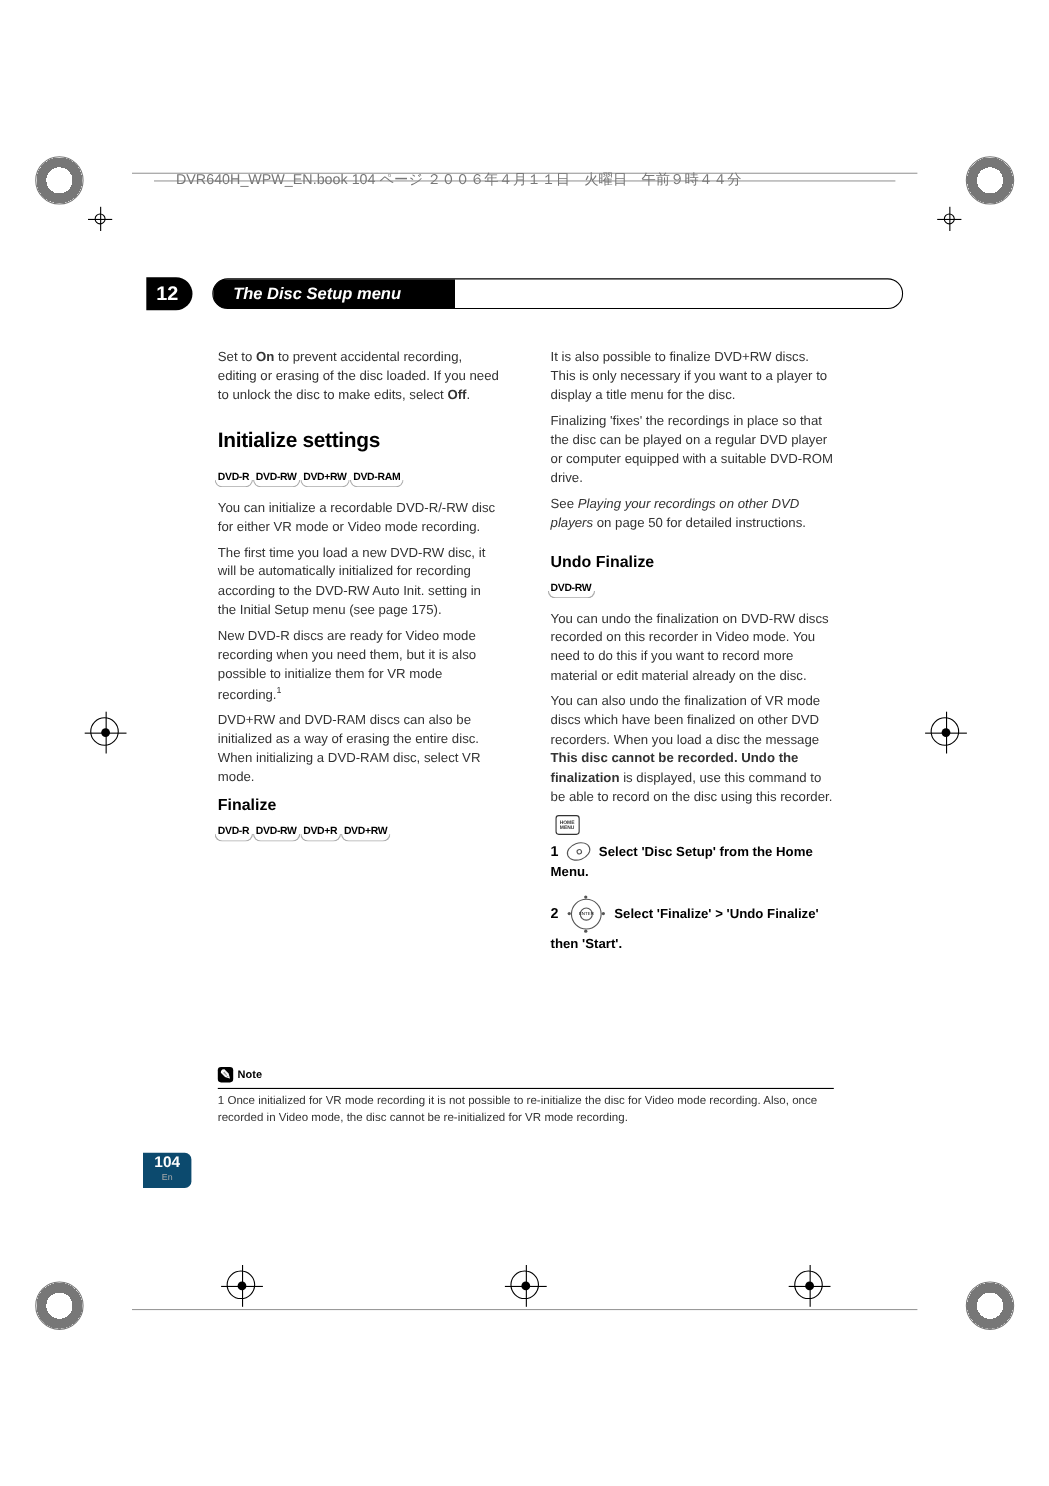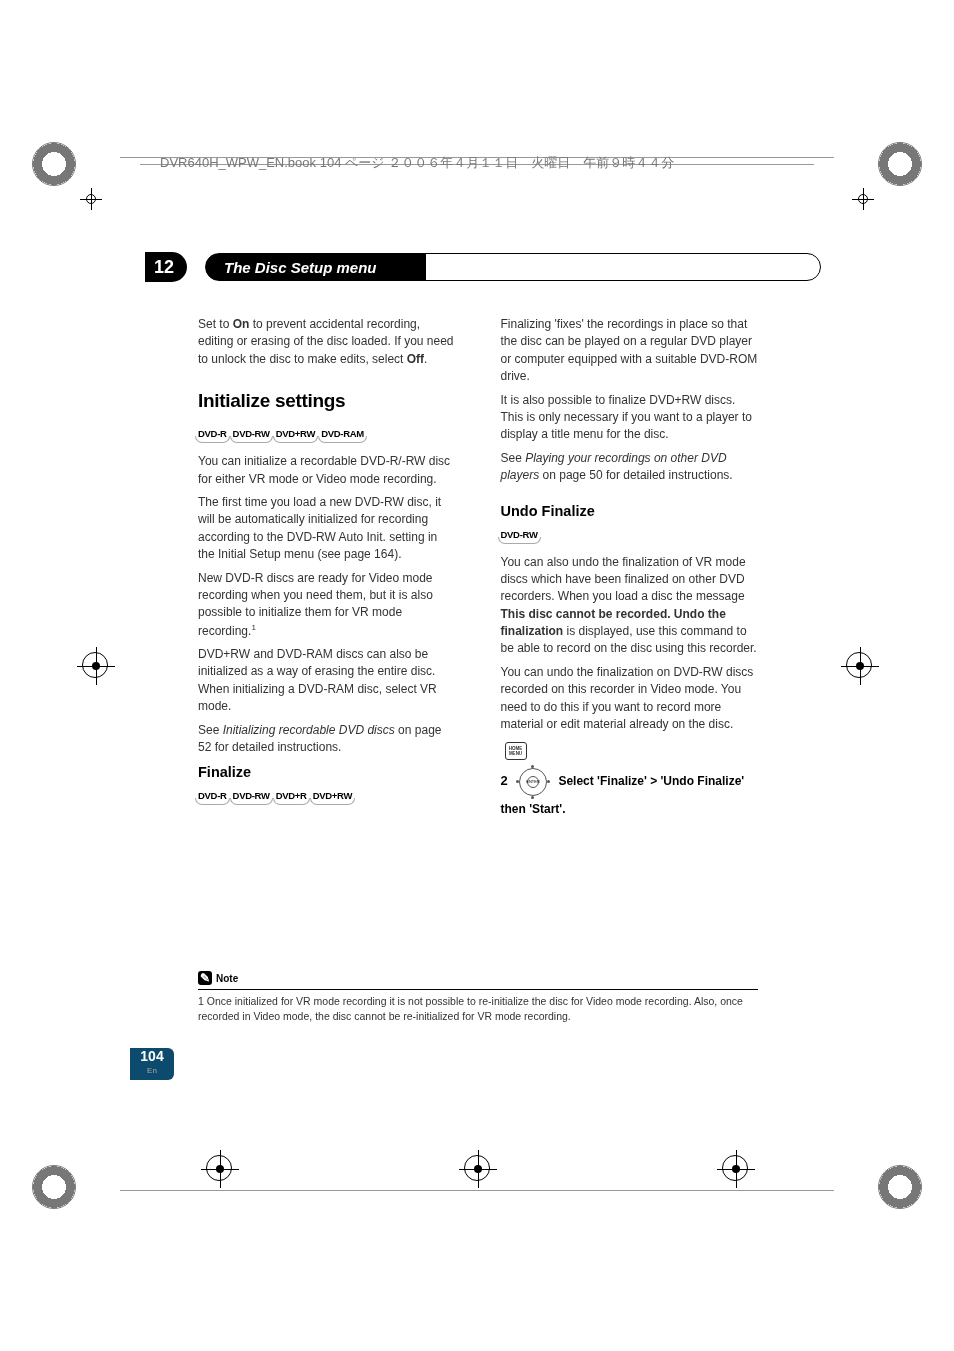--- a/index.html
+++ b/index.html
@@ -59,21 +59,20 @@
     font-size: 13px;
     color: #777;
   }
 
   .chapter-bar {
     position: absolute;
     top: 252px; left: 133px; right: 133px;
     height: 30px;
     display: flex;
     align-items: center;
-    margin-left: 12px;
   }
   .chapter-num {
     width: 42px; height: 30px;
     background: #000;
     color: #fff;
     border-radius: 0 15px 15px 0;
     font-weight: bold;
     font-size: 18px;
     display:flex; align-items:center; justify-content:center;
     padding-right:4px;
@@ -241,59 +240,61 @@
     <div class="h1">Initialize settings</div>
 
     <div class="disc-tags">
       <span class="disc-tag">DVD-R</span>
       <span class="disc-tag">DVD-RW</span>
       <span class="disc-tag">DVD+RW</span>
       <span class="disc-tag">DVD-RAM</span>
     </div>
 
     <p class="body-text">You can initialize a recordable DVD-R/-RW disc for either VR mode or Video mode recording.</p>
-    <p class="body-text">The first time you load a new DVD-RW disc, it will be automatically initialized for recording according to the DVD-RW Auto Init. setting in the Initial Setup menu (see page 164).</p>
+    <p class="body-text">The first time you load a new DVD-RW disc, it will be automatically initialized for recording according to the DVD-RW Auto Init. setting in the Initial Setup menu (see page 175).</p>
     <p class="body-text">
       <span>New DVD-R discs are ready for Video mode recording when you need them, but it is also possible to initialize them for VR mode recording.</span><span class="sup">1</span>
     </p>
     <p class="body-text">DVD+RW and DVD-RAM discs can also be initialized as a way of erasing the entire disc. When initializing a DVD-RAM disc, select VR mode.</p>
-    <p class="body-text">
-      <span>See </span><span class="italic">Initializing recordable DVD discs</span><span> on page 52 for detailed instructions.</span>
-    </p>
 
     <div class="h2">Finalize</div>
 
     <div class="disc-tags">
       <span class="disc-tag">DVD-R</span>
       <span class="disc-tag">DVD-RW</span>
       <span class="disc-tag">DVD+R</span>
       <span class="disc-tag">DVD+RW</span>
     </div>
   </div>
 
   <div class="col">
+    <p class="body-text">It is also possible to finalize DVD+RW discs. This is only necessary if you want to a player to display a title menu for the disc.</p>
     <p class="body-text">Finalizing 'fixes' the recordings in place so that the disc can be played on a regular DVD player or computer equipped with a suitable DVD-ROM drive.</p>
-    <p class="body-text">It is also possible to finalize DVD+RW discs. This is only necessary if you want to a player to display a title menu for the disc.</p>
     <p class="body-text">
       <span>See </span><span class="italic">Playing your recordings on other DVD players</span><span> on page 50 for detailed instructions.</span>
     </p>
 
     <div class="h2" style="margin-top:18px;">Undo Finalize</div>
     <div class="disc-tags">
       <span class="disc-tag">DVD-RW</span>
     </div>
 
+    <p class="body-text">You can undo the finalization on DVD-RW discs recorded on this recorder in Video mode. You need to do this if you want to record more material or edit material already on the disc.</p>
     <p class="body-text">
       <span>You can also undo the finalization of VR mode discs which have been finalized on other DVD recorders. When you load a disc the message </span><span class="bold">This disc cannot be recorded. Undo the finalization</span><span> is displayed, use this command to be able to record on the disc using this recorder.</span>
     </p>
-    <p class="body-text">You can undo the finalization on DVD-RW discs recorded on this recorder in Video mode. You need to do this if you want to record more material or edit material already on the disc.</p>
 
     <div style="margin-top:8px;">
       <span class="icon-home"></span>
     </div>
+    <p class="step-line">
+      <span class="step-num">1</span>
+      <span class="icon-disc"></span>
+      <span class="step-bold">Select 'Disc Setup' from the Home Menu.</span>
+    </p>
 
     <p class="step-line">
       <span class="step-num">2</span>
       <span class="icon-nav">
         <span class="icon-nav-ring"></span>
         <span class="icon-nav-center">ENTER</span>
         <span class="icon-nav-dot" style="top:1px;left:16px;"></span>
         <span class="icon-nav-dot" style="bottom:1px;left:16px;"></span>
         <span class="icon-nav-dot" style="left:1px;top:16px;"></span>
         <span class="icon-nav-dot" style="right:1px;top:16px;"></span>

